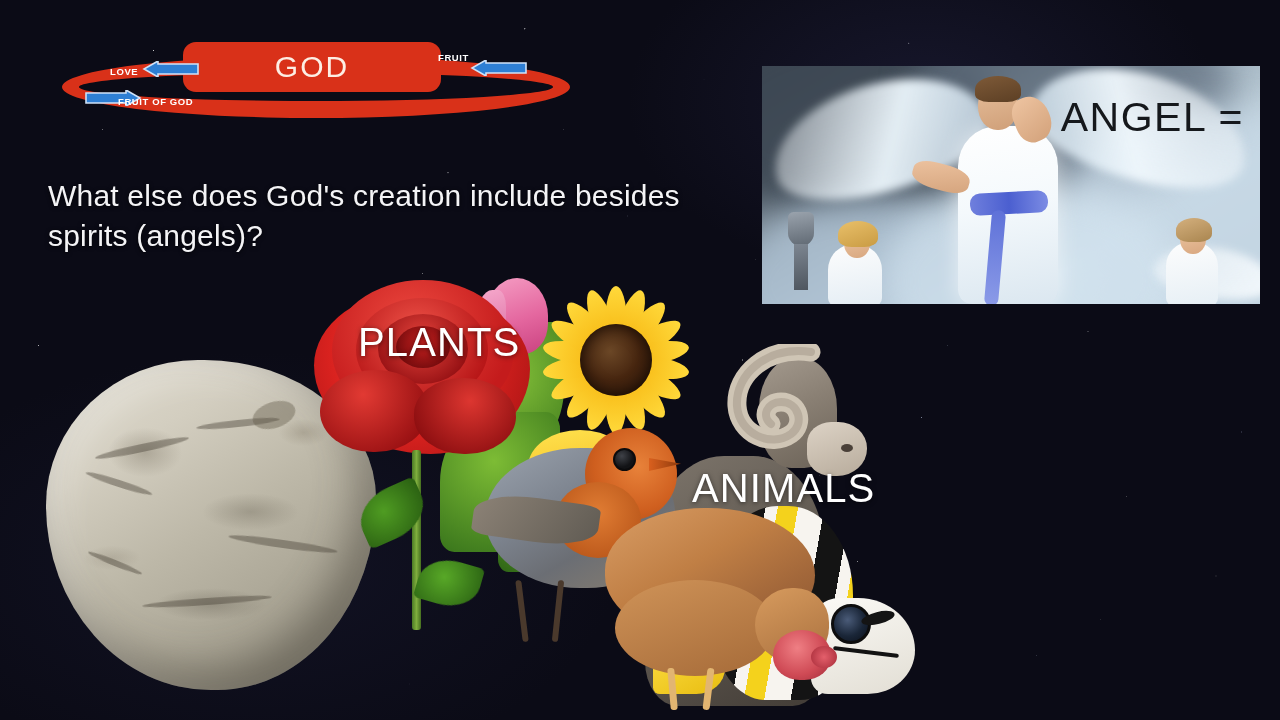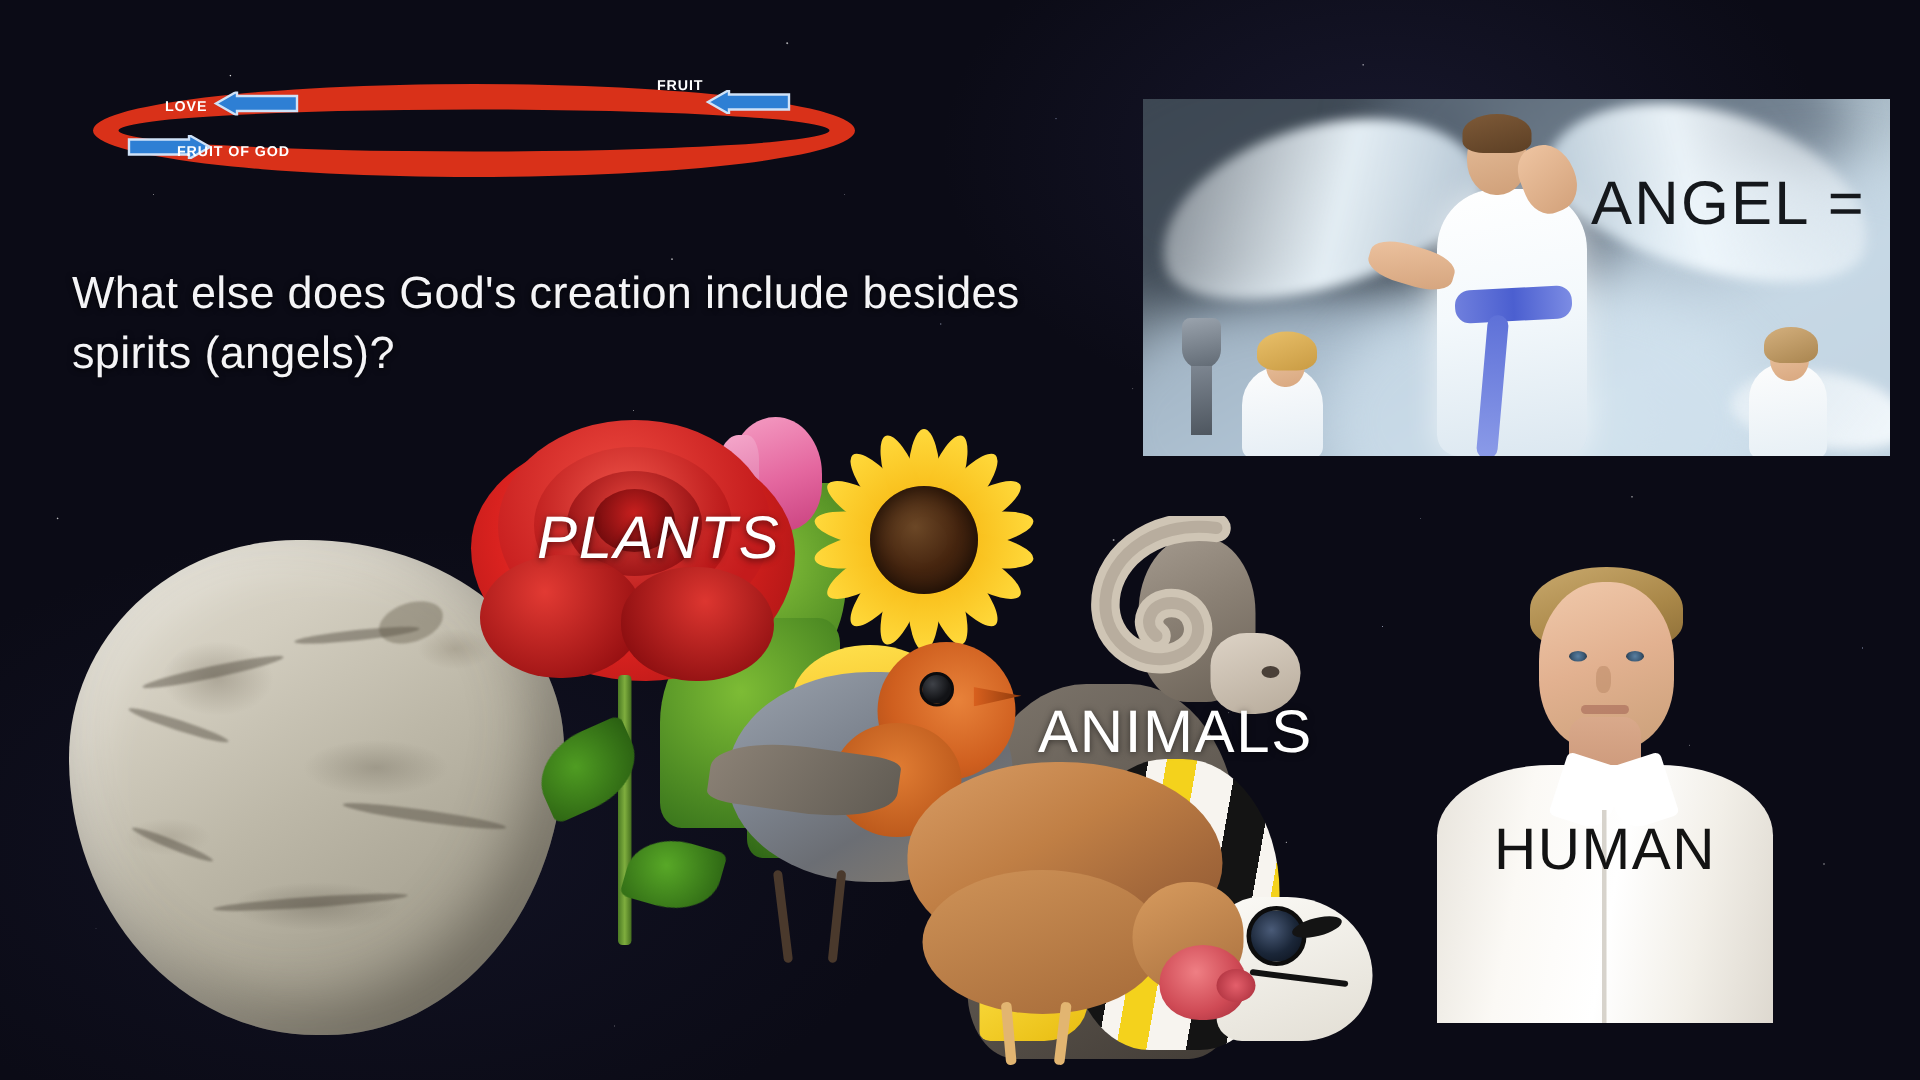--- a/index.html
+++ b/index.html
@@ -114,21 +114,21 @@
   
   #angel-panel{
     position:absolute;left:762px;top:66px;width:498px;height:238px;
     overflow:hidden;
     background:linear-gradient(150deg,#3f4854 0%,#5d6974 22%,#9fb0bd 48%,#cfe0ea 72%,#b9cdd9 100%);
   }
   .ang-cloud{position:absolute;border-radius:50%;filter:blur(16px);}
   .ang-wing{position:absolute;border-radius:50% 50% 50% 50%/60% 60% 40% 40%;filter:blur(4px);}
   .ang-body{position:absolute;}
   #angel-text{
-    position:absolute;right:16px;top:40px;text-align:left;
+    position:absolute;right:16px;top:22px;text-align:left;
     color:#15181c;font-size:41px;line-height:1.42;font-weight:300;
     letter-spacing:1.5px;
   }
 
   
   .cluster{position:absolute;}
 
   
   #rock{left:46px;top:360px;width:330px;height:330px;}
   .rock-body{
@@ -184,36 +184,39 @@
   #human-text{
     position:absolute;left:0;right:0;top:185px;text-align:center;
     color:#131313;font-size:39px;font-weight:300;letter-spacing:1px;
   }
 
   
   .cap{
     position:absolute;color:#ffffff;font-weight:300;letter-spacing:1.1px;
     text-shadow:0 1px 5px rgba(0,0,0,.55);white-space:nowrap;
   }
-  #cap-plants{left:358px;top:337px;font-size:40px;font-style:italic;}
+  #cap-plants{left:358px;top:320px;font-size:40px;}
   #cap-animals{left:692px;top:466px;font-size:40px;}
   #cap-material{left:46px;top:560px;font-size:40px;}
 </style>
 </head>
 <body>
 
 <div id="slide" style="--red:#d93119;--blue:#2e7fd4;">
 
   <div class="stars layerA"></div>
   <div class="stars layerB"></div>
   <div class="nebula"></div>
 
   <div id="god-diagram">
     <div class="cycle-ring"></div>
 
+    <div class="god-box">
+      <span>GOD</span>
+    </div>
 
     <svg class="arrow-svg" id="arrow-love" width="58" height="16" viewBox="0 0 58 16">
       <g stroke="#cfe2f7" stroke-width="1.6" fill="#2e7fd4">
         <path d="M16 3 L56 3 L56 13 L16 13 L16 16 L2 8 L16 0 Z"></path>
       </g>
     </svg>
     <svg class="arrow-svg" id="arrow-fruit" width="58" height="16" viewBox="0 0 58 16">
       <g stroke="#cfe2f7" stroke-width="1.6" fill="#2e7fd4">
         <path d="M16 3 L56 3 L56 13 L16 13 L16 16 L2 8 L16 0 Z"></path>
       </g>
@@ -393,31 +396,17 @@
     <div class="hen" style="left:300px;top:258px;width:74px;height:74px;border-radius:52% 48% 48% 52%;
          background:linear-gradient(155deg,#d79b5e,#a9703e);"></div>
     <div style="position:absolute;left:318px;top:300px;width:58px;height:50px;border-radius:50% 50% 46% 46%;
          background:radial-gradient(circle at 42% 36%,#ef7f84 0%,#cf4a55 58%,#9e2b39 100%);"></div>
     <div style="position:absolute;left:356px;top:316px;width:26px;height:22px;border-radius:50%;
          background:radial-gradient(circle,#e45f6b,#a62b38);"></div>
     <div style="position:absolute;left:214px;top:338px;width:7px;height:42px;background:#e2b571;transform:rotate(-5deg);border-radius:3px;"></div>
     <div style="position:absolute;left:250px;top:338px;width:7px;height:42px;background:#e2b571;transform:rotate(7deg);border-radius:3px;"></div>
   </div>
 
-  <div class="cluster" id="human">
-    <div class="hu-hair"></div>
-    <div class="hu-head"></div>
-    <div class="hu-eye" style="left:96px;top:74px;"></div>
-    <div class="hu-eye" style="left:134px;top:74px;"></div>
-    <div style="position:absolute;left:114px;top:84px;width:10px;height:18px;border-radius:40%;background:rgba(180,130,96,.45);"></div>
-    <div style="position:absolute;left:104px;top:110px;width:32px;height:6px;border-radius:4px;background:rgba(160,96,82,.55);"></div>
-    <div class="hu-neck"></div>
-    <div class="hu-shirt"></div>
-    <div class="hu-collar" style="left:88px;top:146px;transform:rotate(18deg);border-radius:4px 4px 40% 4px;"></div>
-    <div class="hu-collar" style="left:124px;top:146px;transform:rotate(-18deg);border-radius:4px 4px 4px 40%;"></div>
-    <div style="position:absolute;left:118px;top:180px;width:3px;height:146px;background:rgba(198,192,182,.7);"></div>
-    <div id="human-text">HUMAN</div>
-  </div>
 
   <div class="cap" id="cap-plants">PLANTS</div>
   <div class="cap" id="cap-animals">ANIMALS</div>
 
 </div>
 
 </body></html>

